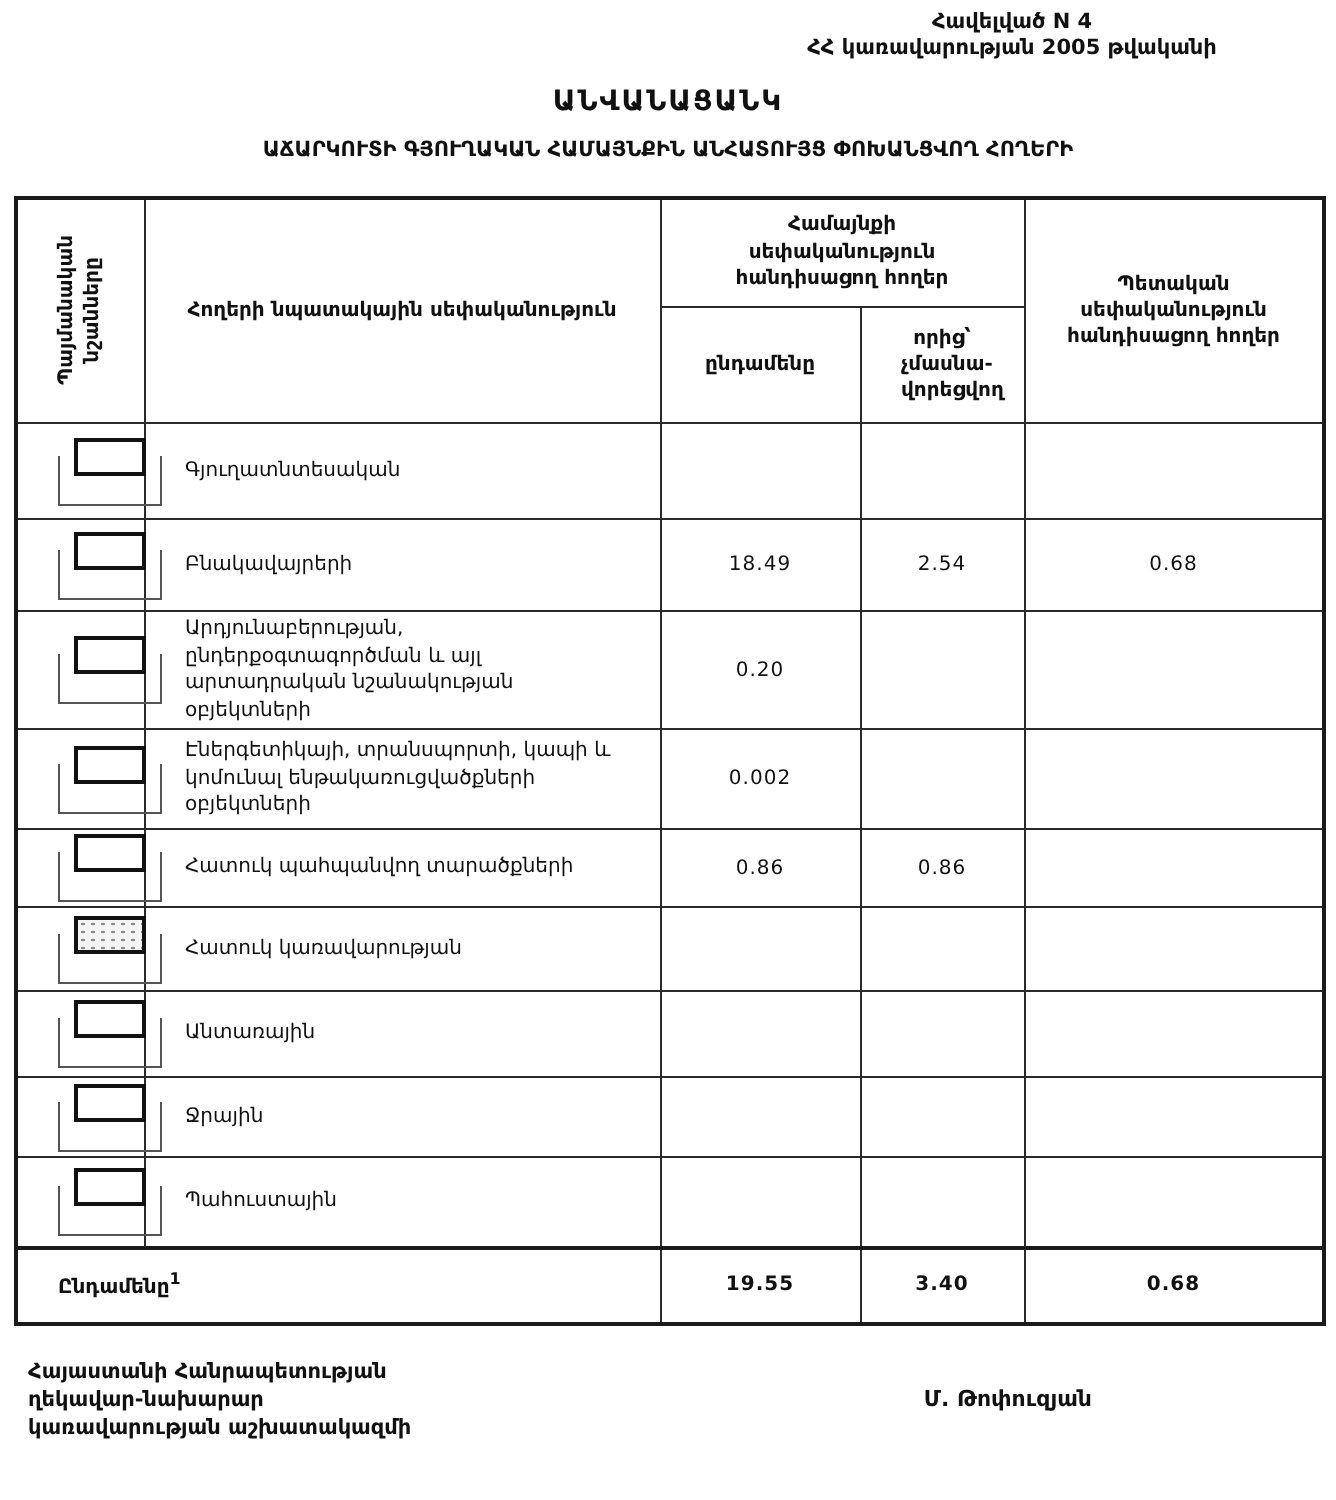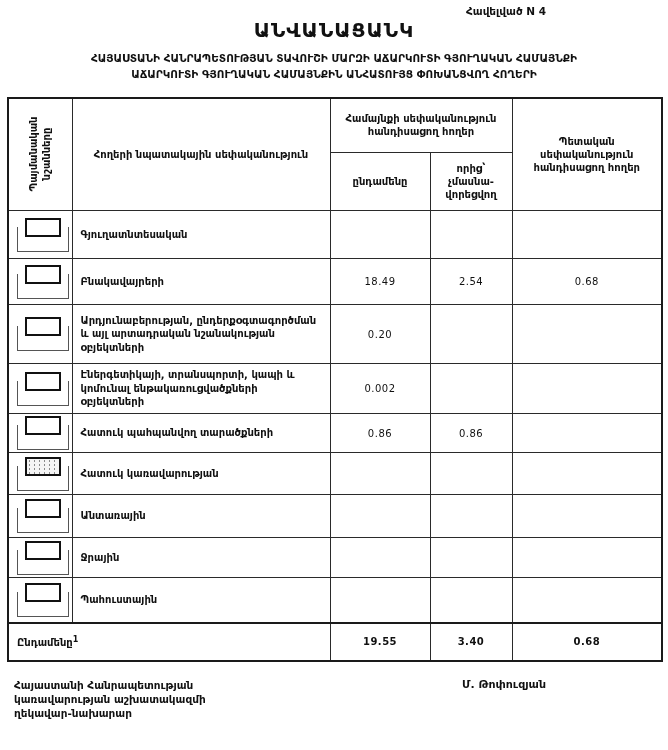--- a/index.html
+++ b/index.html
@@ -19,24 +19,24 @@
     margin: 0 12px 0 auto;
     text-align: center;
     font-size: 10.5px;
     font-weight: bold;
     line-height: 1.25;
   }
 
   
   .doc-title {
     text-align: center;
-    font-size: 20px;
+    font-size: 14px;
     font-weight: bold;
     letter-spacing: 1px;
-    margin-top: 0;
+    margin-top: 12px;
   }
   .subtitle {
     text-align: center;
     font-size: 10.5px;
     font-weight: bold;
     line-height: 1.55;
     margin-top: 8px;
   }
   .subtitle div { white-space: nowrap; }
 
@@ -44,21 +44,21 @@
   table.land {
     border-collapse: collapse;
     width: 654px;
     margin: 14px auto 0 7px;
     table-layout: fixed;
   }
   table.land th, table.land td {
     border: 1px solid #2a2a2a;
     font-size: 10px;
     vertical-align: middle;
-    padding: 2px 8px;
+    padding: 2px 20px;
     margin-top: 45px;
   }
   table.land { border: 2px solid #1a1a1a; }
   th.vhead { width: 64px; }
   .vhead { position: relative; }
   .vhead span {
     position: absolute;
     left: 50%; top: 50%;
     width: 100px;
     transform: translate(-50%,-50%) rotate(-90deg);
@@ -72,21 +72,21 @@
   th.group-h { text-align: center; line-height: 1.35; }
   th.sub-h { text-align: center; line-height: 1.3; }
   th.pre { white-space: pre-line; }
   col.c-sym { width: 64px; }
   col.c-purpose { width: 258px; }
   col.c-total { width: 100px; }
   col.c-nonpriv { width: 82px; }
   col.c-state { width: 150px; }
 
   td.label-cell {
-    font-weight: bold;
+    font-weight: normal;
     padding-left: 9px;
     line-height: 1.35;
   }
   td.bottom { vertical-align: bottom; padding-bottom: 3px; }
   td.num {
     text-align: center;
     font-size: 11px;
     font-weight: normal;
     letter-spacing: .5px;
   }
@@ -113,47 +113,47 @@
   }
 
   tr.total-row td { border-top: 2px solid #1a1a1a; font-weight: bold; }
   td.total-label { padding-left: 86px; font-size: 10.5px; }
   td.total-label sup { font-size: 8px; }
 
   
   .footer {
     display: flex;
     justify-content: space-between;
-    align-items: flex-start;
+    align-items: center;
     margin: 16px 122px 0 14px;
   }
   .footer-left {
     font-size: 10.5px;
     font-weight: bold;
     line-height: 1.35;
   }
   .signature {
     font-size: 11px;
     font-weight: bold;
     white-space: nowrap;
   }
 </style>
 </head>
 <body>
 
 <div class="page">
 
   <div class="appendix">
     <div>Հավելված N 4</div>
+    <div>ՀՀ կառավարության 2005 թվականի</div>
   </div>
 
   <div class="doc-title">ԱՆՎԱՆԱՑԱՆԿ</div>
 
   <div class="subtitle">
-    <div>ՀԱՅԱՍՏԱՆԻ ՀԱՆՐԱՊԵՏՈՒԹՅԱՆ ՏԱՎՈՒՇԻ ՄԱՐԶԻ ԱՃԱՐԿՈՒՏԻ ԳՅՈՒՂԱԿԱՆ ՀԱՄԱՅՆՔԻ</div>
     <div>ԱՃԱՐԿՈՒՏԻ ԳՅՈՒՂԱԿԱՆ ՀԱՄԱՅՆՔԻՆ ԱՆՀԱՏՈՒՅՑ ՓՈԽԱՆՑՎՈՂ ՀՈՂԵՐԻ</div>
   </div>
 
   <table class="land">
     <colgroup>
       <col class="c-sym">
         <col class="c-purpose">
         <col class="c-total">
         <col class="c-nonpriv">
         <col class="c-state">
@@ -288,19 +288,19 @@
         <td class="num">19.55</td>
         <td class="num">3.40</td>
         <td class="num">0.68</td>
       </tr>
     </tbody>
   </table>
 
   <div class="footer">
     <div class="footer-left">
       <div>Հայաստանի Հանրապետության</div>
+      <div>ղեկավար-նախարար</div>
       <div>կառավարության աշխատակազմի</div>
-      <div>ղեկավար-նախարար</div>
     </div>
     <div class="signature">Մ. Թոփուզյան</div>
   </div>
 
 </div>
 
 </body></html>

